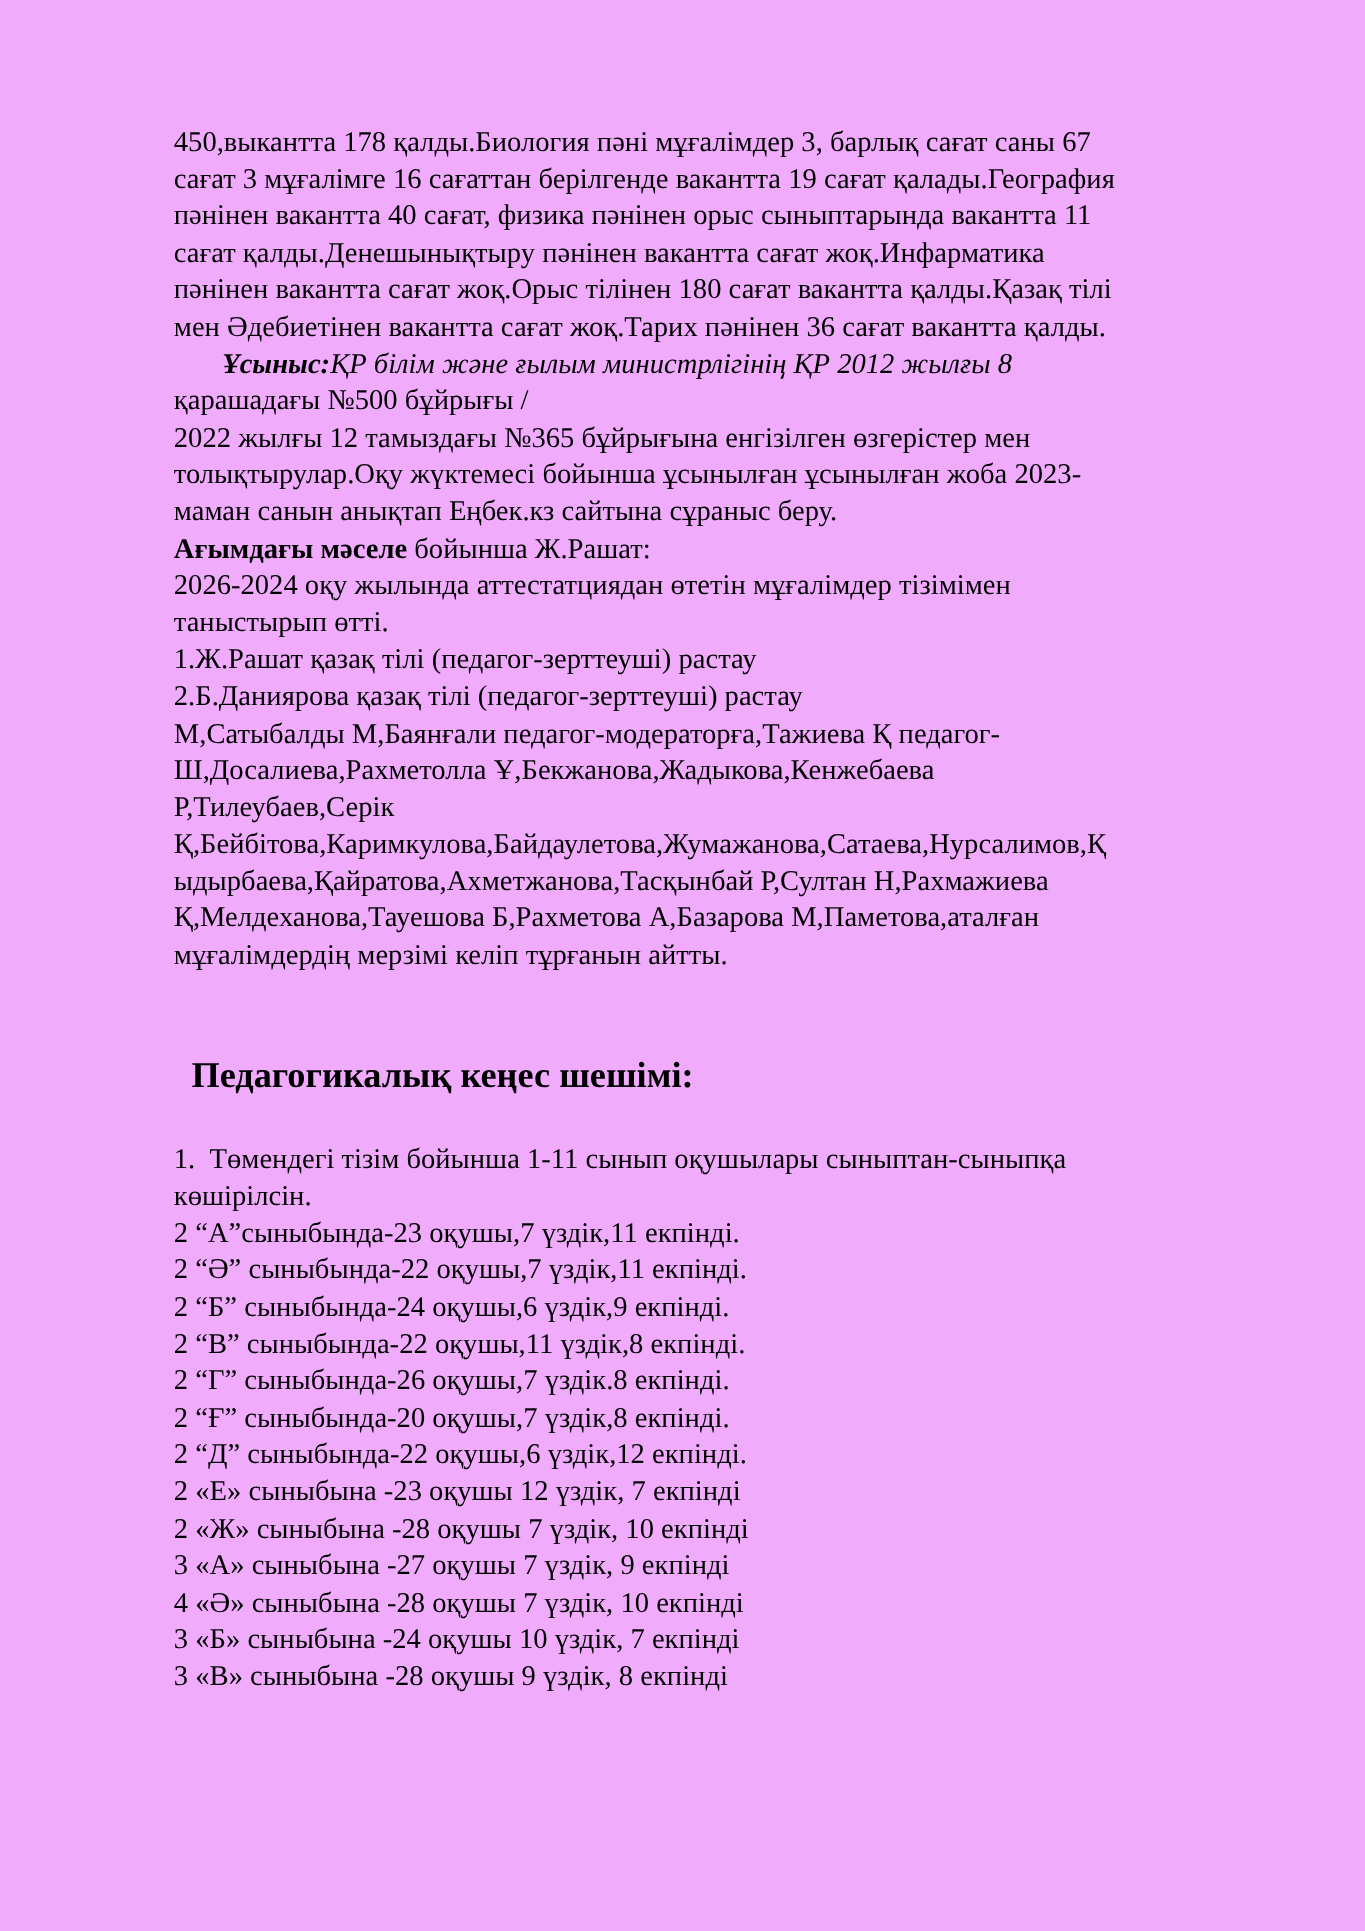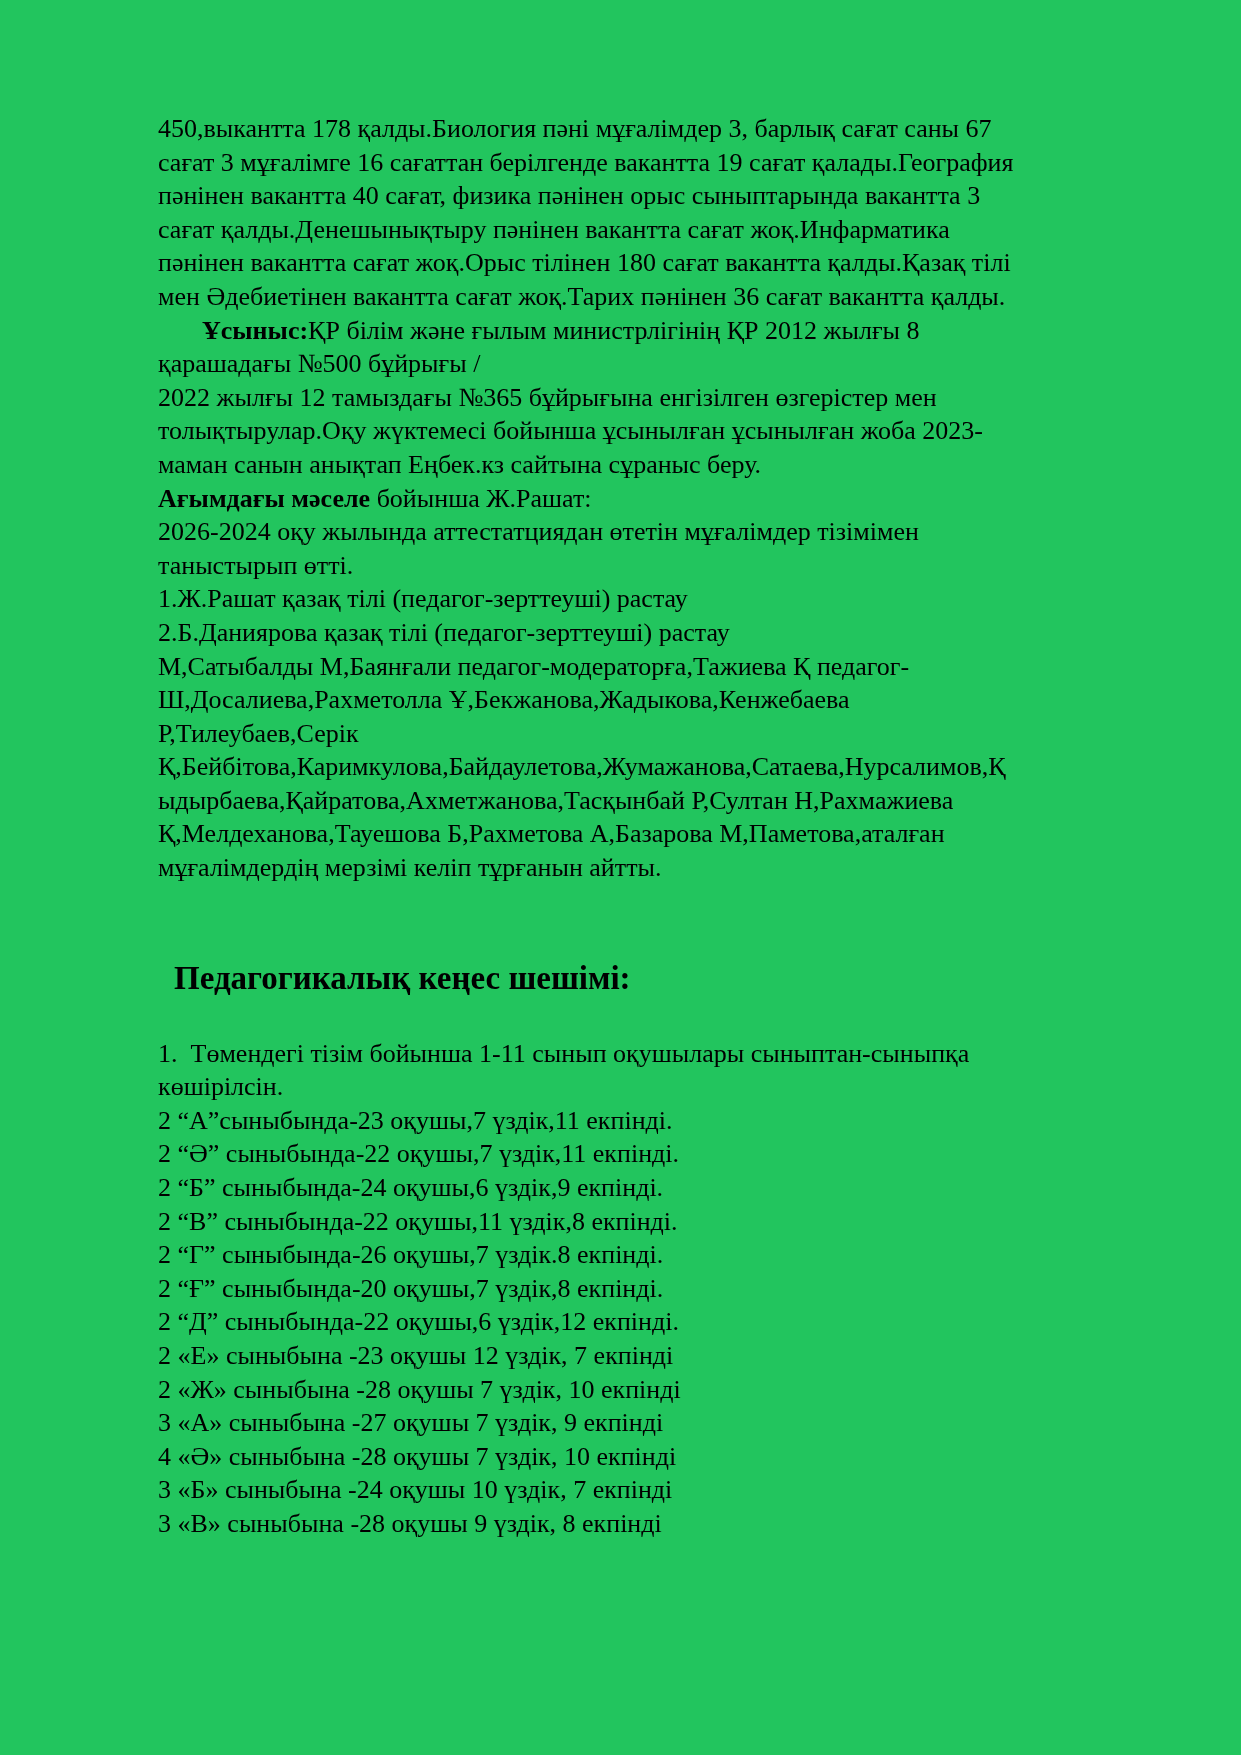--- a/index.html
+++ b/index.html
@@ -4,39 +4,40 @@
 <style>
   html, body {
     margin: 0;
     padding: 0;
     background: #ffffff;
   }
   .page {
     position: relative;
     width: 1241px;
     height: 1755px;
-    background: #22c55e;
+    background: #f0abfc;
     color: #000000;
     font-family: "Liberation Serif", "DejaVu Serif", serif;
     overflow: hidden;
   }
   .content {
     position: absolute;
     left: 158px;
     top: 112px;
     width: 960px;
   }
   .line {
     font-size: 26px;
     line-height: 33.6px;
     white-space: pre;
     color: #000000;
   }
   .line.indent {
     padding-left: 44px;
+    font-style: italic;
   }
   .b {
     font-weight: 700;
   }
   .heading {
     font-size: 33px;
     line-height: 42px;
     font-weight: 700;
     margin: 72px 0 38px 16px;
     white-space: pre;
@@ -44,21 +45,21 @@
   }
 </style>
 </head>
 <body>
 
 <div class="page">
   <div class="content">
     <div>
         <div class="line">450,выкантта 178 қалды.Биология пәні мұғалімдер 3, барлық сағат саны 67</div>
         <div class="line">сағат 3 мұғалімге 16 сағаттан берілгенде вакантта 19 сағат қалады.География</div>
-        <div class="line">пәнінен вакантта 40 сағат, физика пәнінен орыс сыныптарында вакантта 3</div>
+        <div class="line">пәнінен вакантта 40 сағат, физика пәнінен орыс сыныптарында вакантта 11</div>
         <div class="line">сағат қалды.Денешынықтыру пәнінен вакантта сағат жоқ.Инфарматика</div>
         <div class="line">пәнінен вакантта сағат жоқ.Орыс тілінен 180 сағат вакантта қалды.Қазақ тілі</div>
         <div class="line">мен Әдебиетінен вакантта сағат жоқ.Тарих пәнінен 36 сағат вакантта қалды.</div>
         <div class="line indent"><span class="b">Ұсыныс:</span><span>ҚР білім және ғылым министрлігінің ҚР 2012 жылғы 8</span></div>
         <div class="line">қарашадағы №500 бұйрығы /</div>
         <div class="line">2022 жылғы 12 тамыздағы №365 бұйрығына енгізілген өзгерістер мен</div>
         <div class="line">толықтырулар.Оқу жүктемесі бойынша ұсынылған ұсынылған жоба 2023-</div>
         <div class="line">маман санын анықтап Еңбек.кз сайтына сұраныс беру.</div>
         <div class="line"><span class="b">Ағымдағы мәселе</span><span> бойынша Ж.Рашат:</span></div>
         <div class="line">2026-2024 оқу жылында аттестатциядан өтетін мұғалімдер тізімімен</div>

